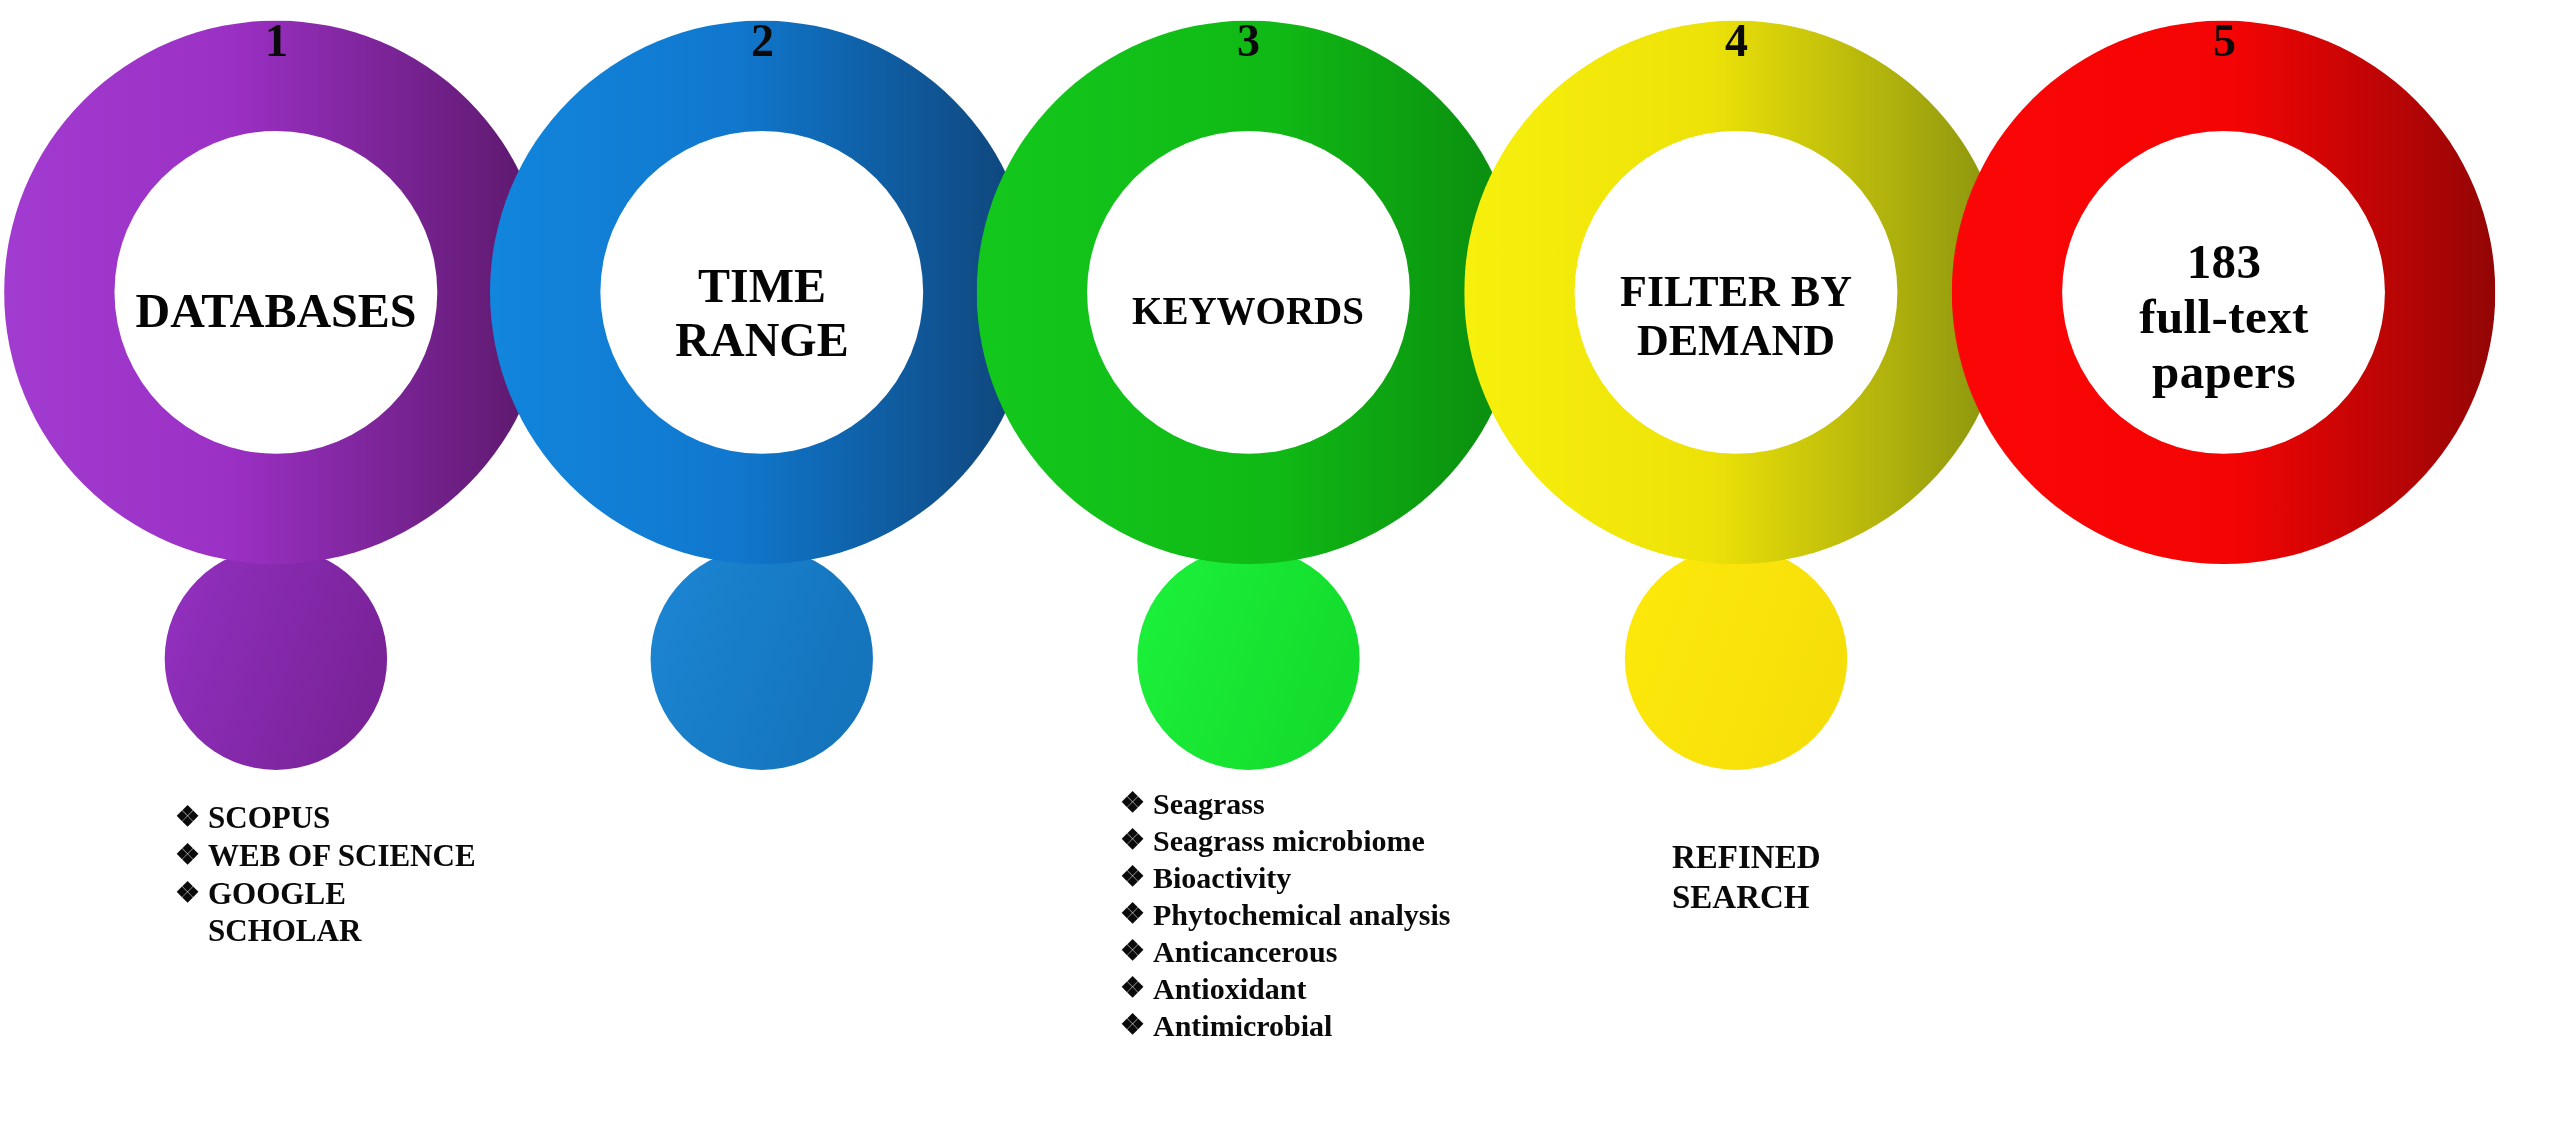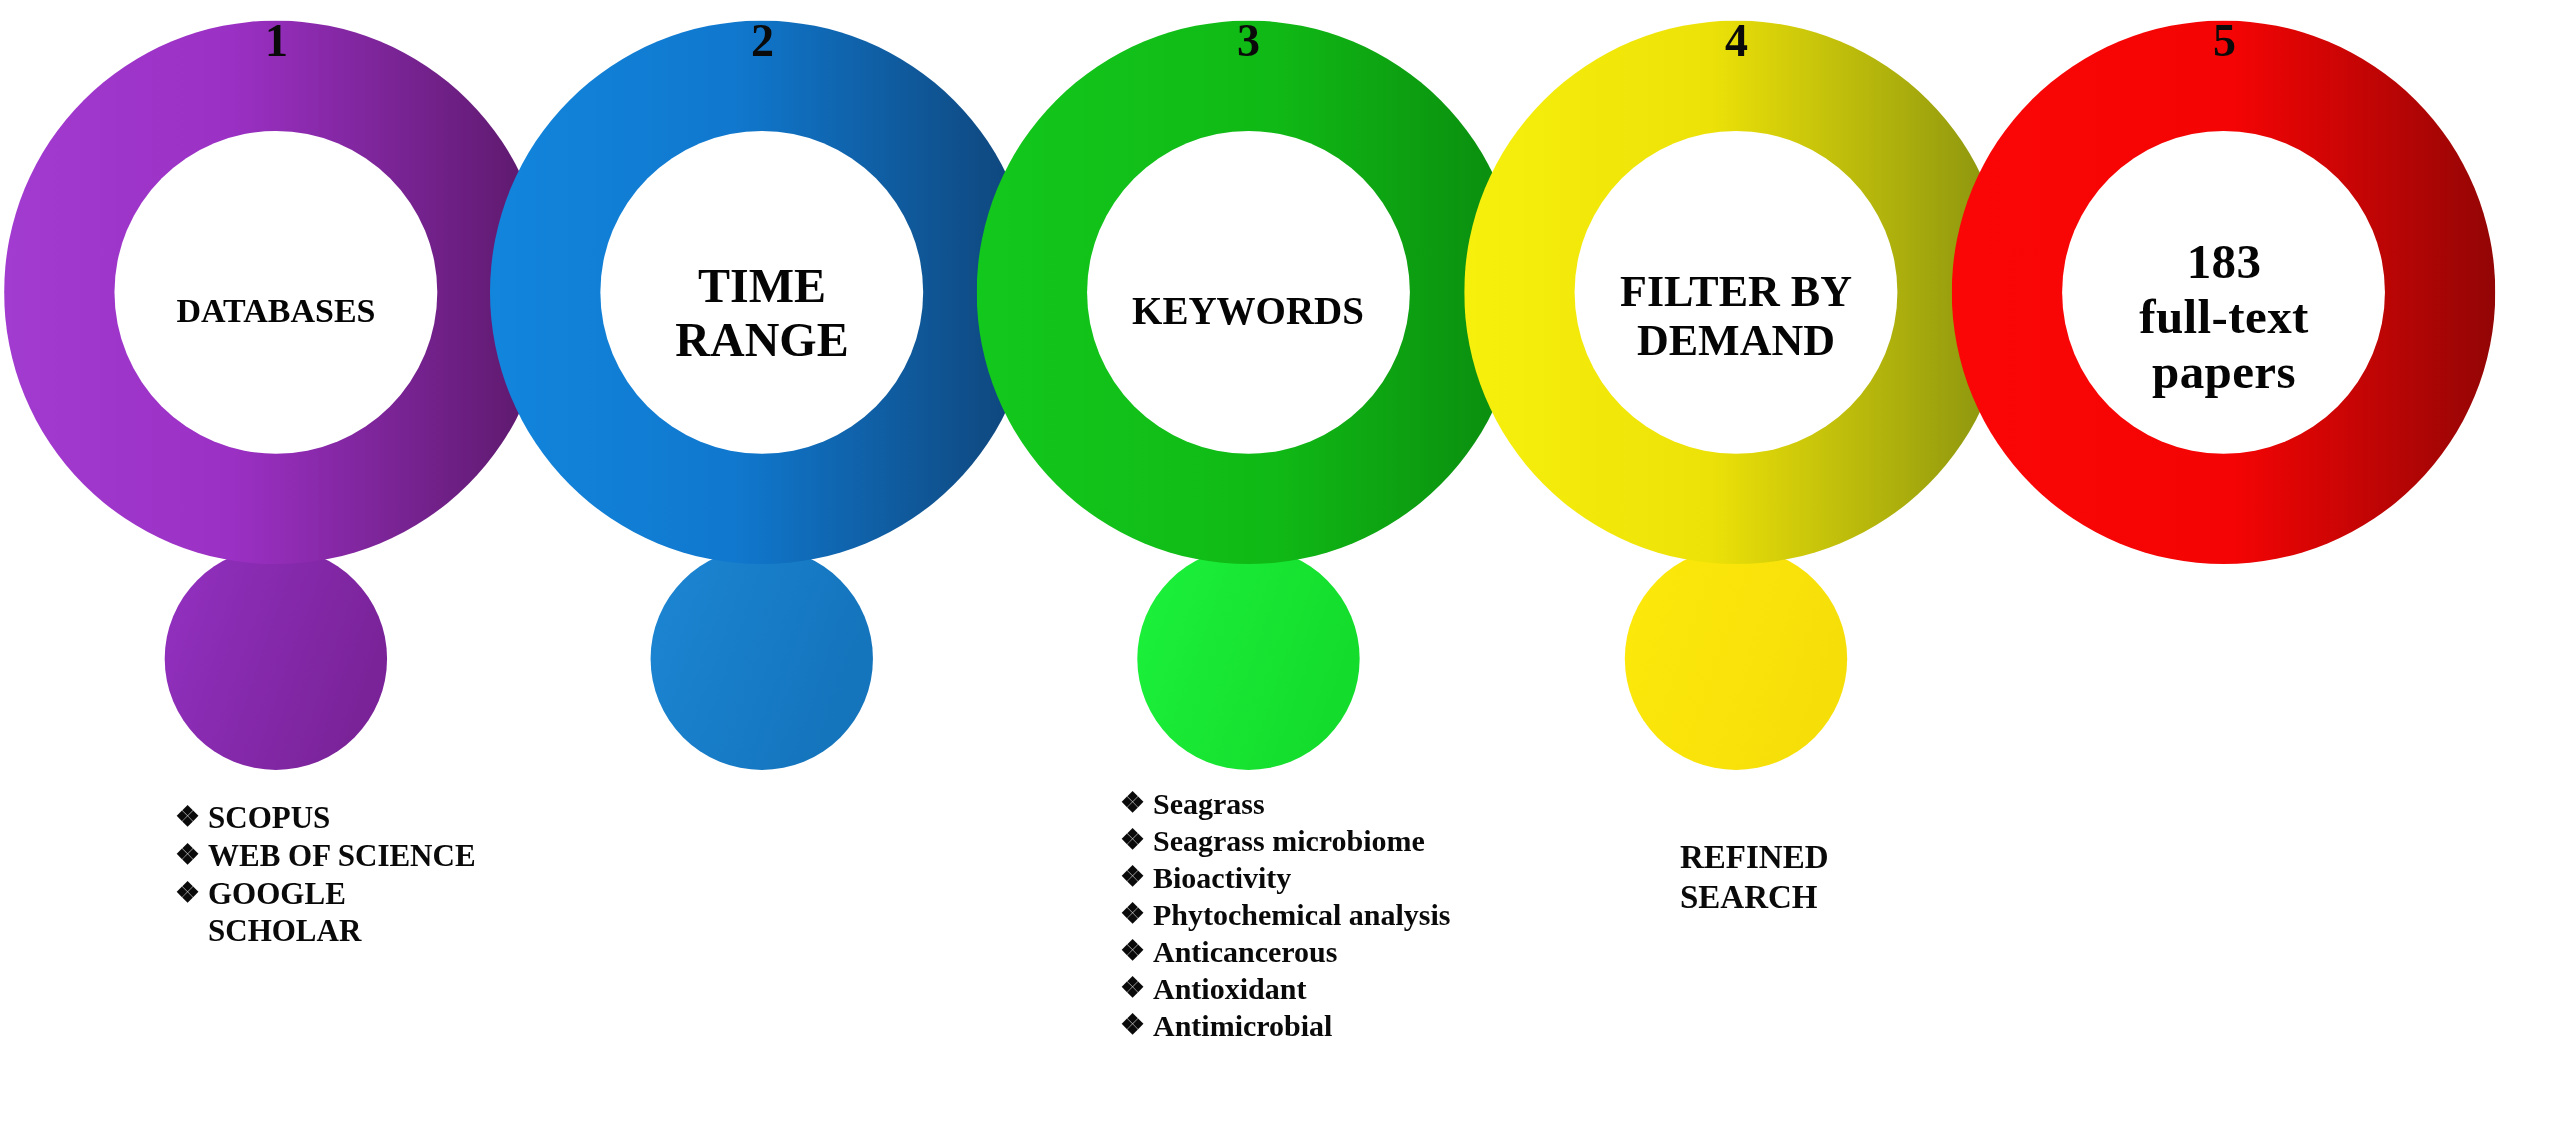--- a/index.html
+++ b/index.html
@@ -188,21 +188,21 @@
       <rect x="2370" y="25" width="660" height="660" fill="url(#grad5)" mask="url(#ringmask5)"></rect>
     </g>
   </svg>
 
   <div class="step-number" style="left:276px; top:18px;">1</div>
   <div class="step-number" style="left:762px; top:18px;">2</div>
   <div class="step-number" style="left:1248px; top:18px;">3</div>
   <div class="step-number" style="left:1736px; top:18px;">4</div>
   <div class="step-number" style="left:2224px; top:18px;">5</div>
 
-  <div class="ring-center-text" style="left:276px; top:311px; font-size:34px;">
+  <div class="ring-center-text" style="left:276px; top:311px; font-size:48px;">
     <span class="ln">DATABASES</span>
   </div>
 
   <div class="ring-center-text" style="left:762px; top:313px; font-size:48px;">
     <span class="ln">TIME</span>
     <span class="ln">RANGE</span>
   </div>
 
   <div class="ring-center-text" style="left:1248px; top:311px; font-size:39px;">
     <span class="ln">KEYWORDS</span>
@@ -263,19 +263,19 @@
         <span class="bullet-glyph">❖</span>
         <span class="bullet-text">Antioxidant</span>
       </li>
       <li>
         <span class="bullet-glyph">❖</span>
         <span class="bullet-text">Antimicrobial</span>
       </li>
     </ul>
   </div>
 
-  <div class="caption plain-lines" style="left:1672px; top:838px; width:329px; font-size:33px;margin-left:8px;">
+  <div class="caption plain-lines" style="left:1672px; top:838px; width:329px; font-size:33px;">
     <span class="ln">REFINED</span>
     <span class="ln">SEARCH</span>
   </div>
 
 </div>
 
 
 </body></html>

